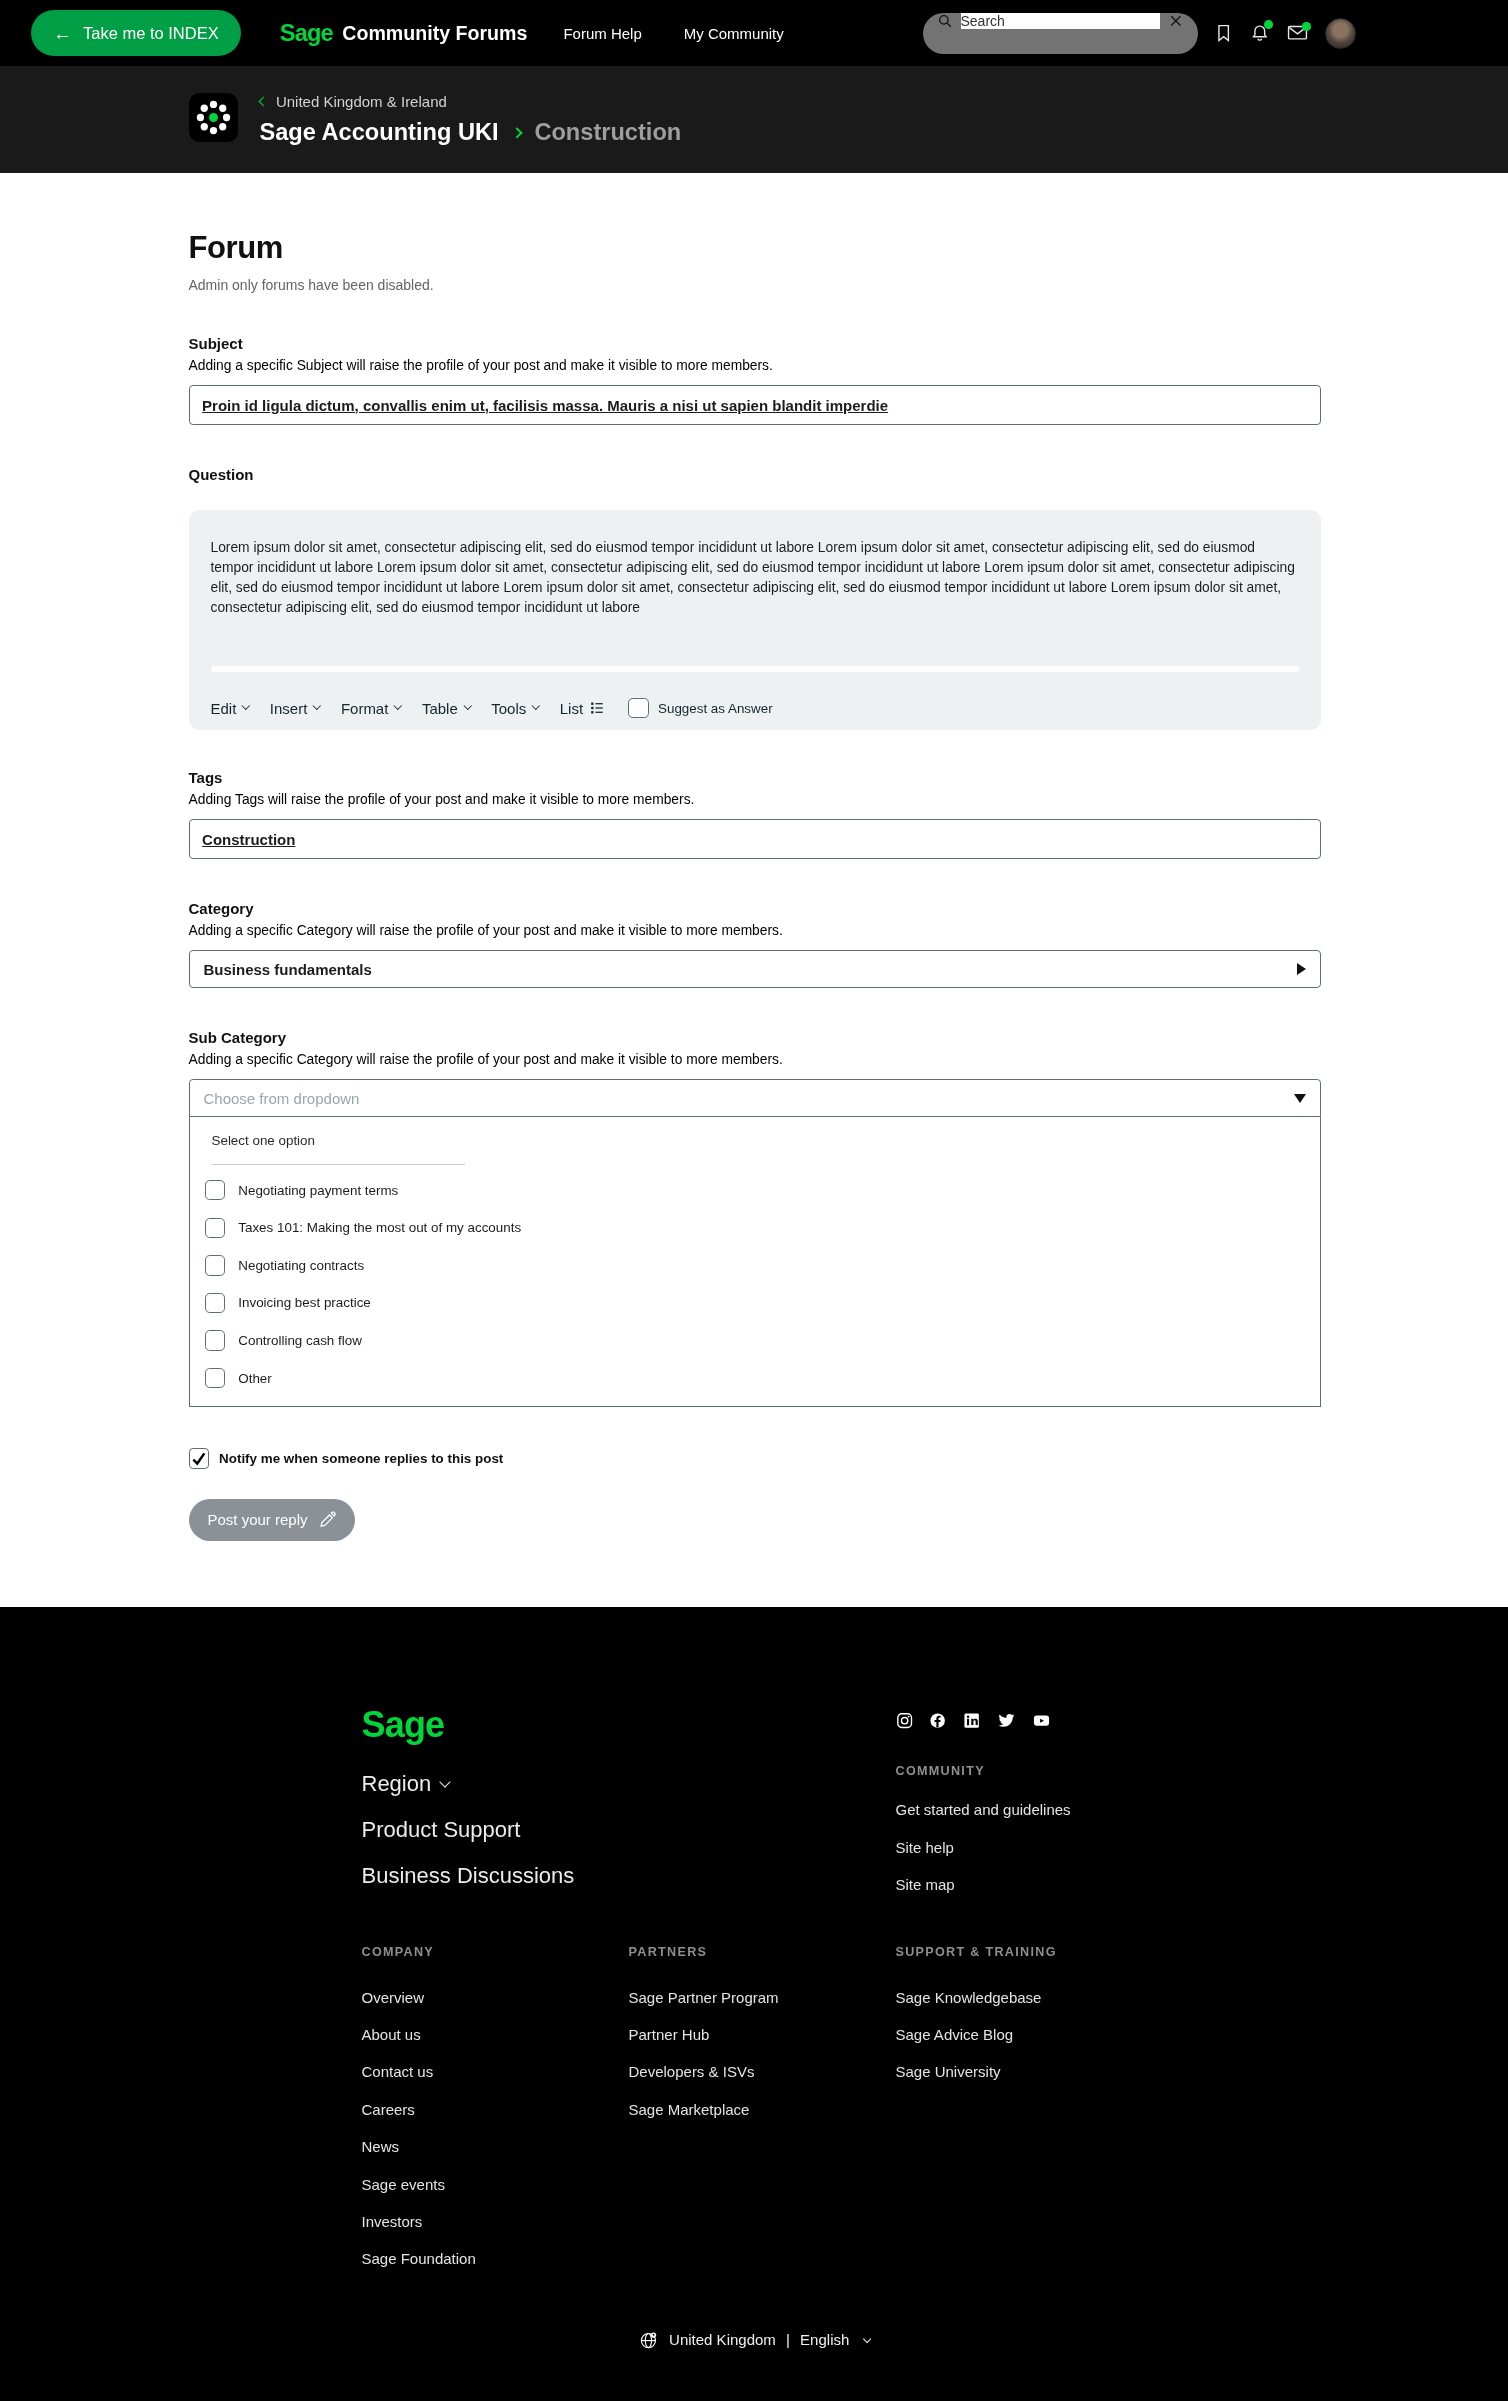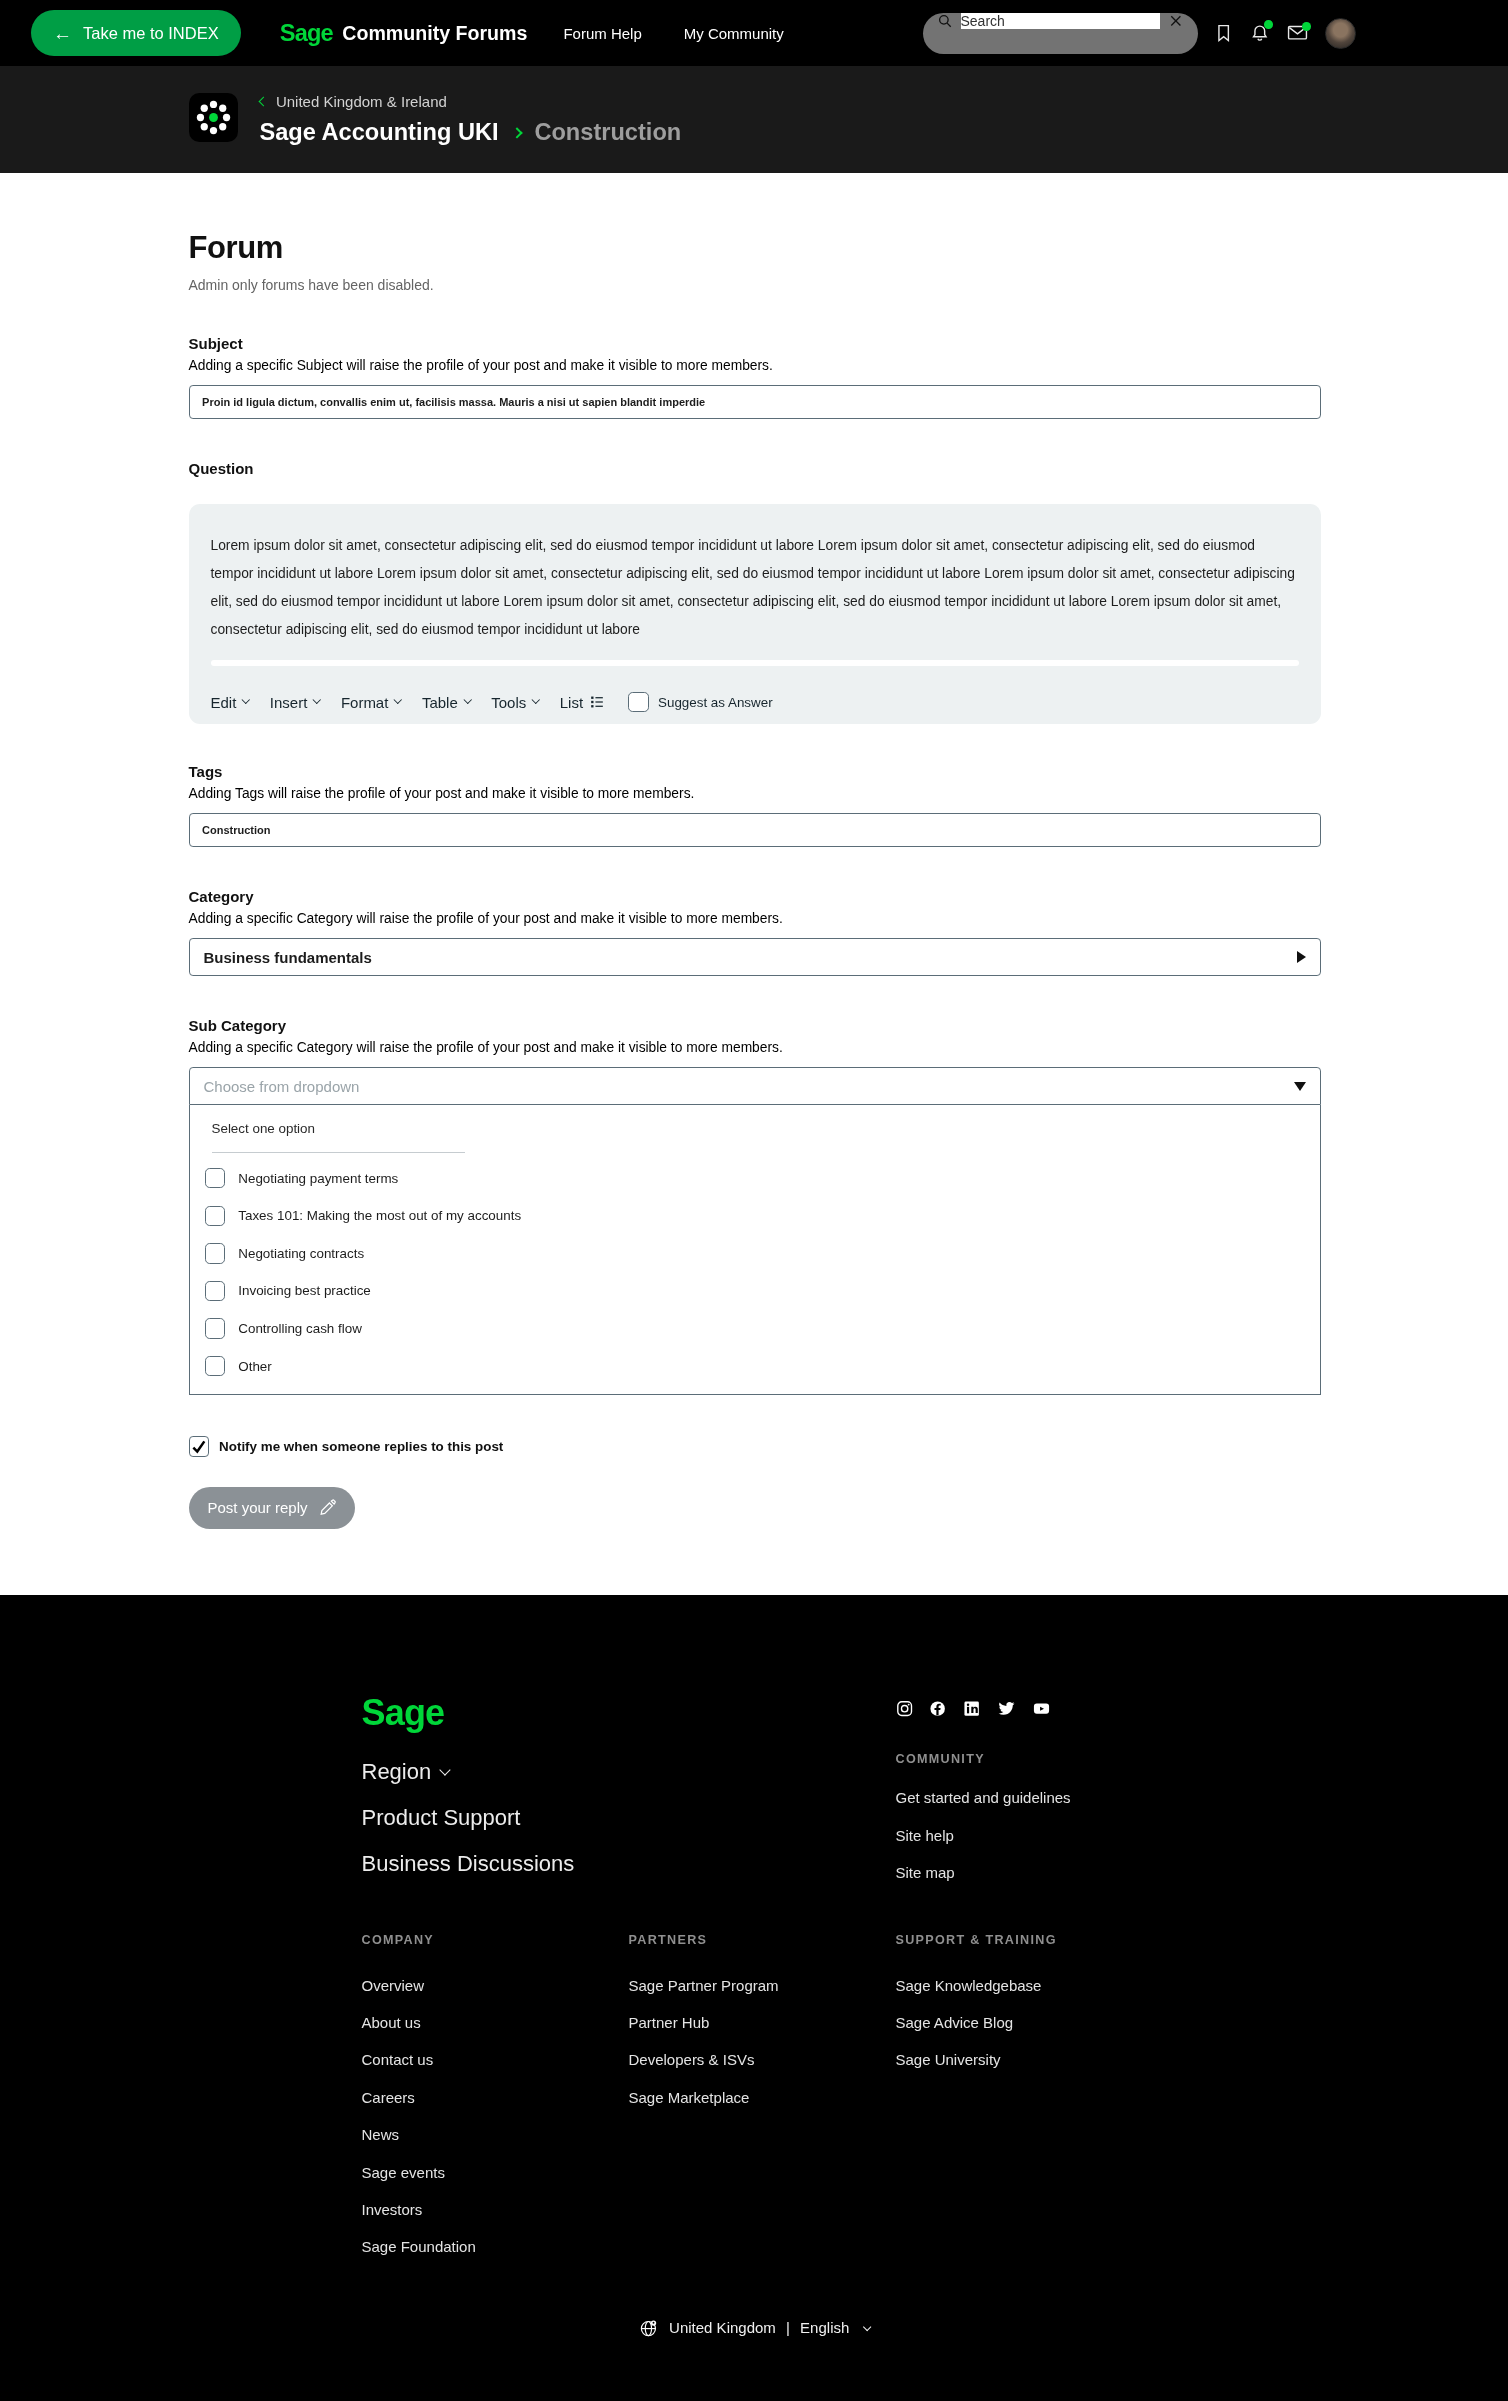--- a/index.html
+++ b/index.html
@@ -46,28 +46,28 @@
   .section-name { color:#9e9e9e; font-size:23.6px; font-weight:700; }
 
   
   main { background:#fff; padding:57px 0 66px; }
   .container { width:1132px; margin:0 auto; }
   h1 { font-size:31px; font-weight:800; letter-spacing:-0.4px; margin-bottom:11px; }
   .notice { font-size:14px; color:#646464; }
   .section { margin-top:41px; }
   .field-label { font-size:15px; font-weight:700; margin-bottom:5.5px; }
   .helper { font-size:13.8px; color:#000000; margin-bottom:12.6px; }
-  .text-input { width:100%; height:34px; border:0.8px solid #5b6d78; border-radius:3.9px;
-    padding:0 12.6px; font-size:11px; font-weight:600; color:#1c1c1c; font-family:inherit; outline:none;
-    background:#fff; }
+  .text-input { width:100%; height:40px; border:0.8px solid #5b6d78; border-radius:3.9px;
+    padding:0 12.6px; font-size:15px; font-weight:600; color:#1c1c1c; font-family:inherit; outline:none;
+    background:#fff;text-decoration:underline; }
 
   .question-box { position:relative; height:220px; background:#EDF1F2; border-radius:11px;
     margin-top:27px; }
   .question-text { position:absolute; top:28px; left:22px; right:22px; font-size:13.8px;
-    line-height:28px; color:#1e1e1e; }
+    line-height:20px; color:#1e1e1e; }
   .editor-strip { position:absolute; top:156px; left:22px; right:22px; height:6.3px; background:#fff;
     border-radius:3.1px; }
   .editor-toolbar { position:absolute; top:176px; left:22px; right:22px; height:44px; display:flex;
     align-items:center; gap:21px; font-size:15px; color:#17262e; }
   .tb-item { display:flex; align-items:center; gap:7px; cursor:pointer; }
   .tb-item .chev { width:5.5px; height:5.5px; border-width:1.2px; transform:rotate(45deg) translate(-1.6px,-1.6px); }
   .suggest { display:flex; align-items:center; gap:9.4px; margin-left:3.1px; }
   .suggest span { font-size:13.4px; }
   .cb { width:20.4px; height:20.4px; background:#fff; border:1.6px solid #5b6d78; border-radius:4.7px;
     flex:0 0 20.4px; cursor:pointer; display:flex; align-items:center; justify-content:center; }

